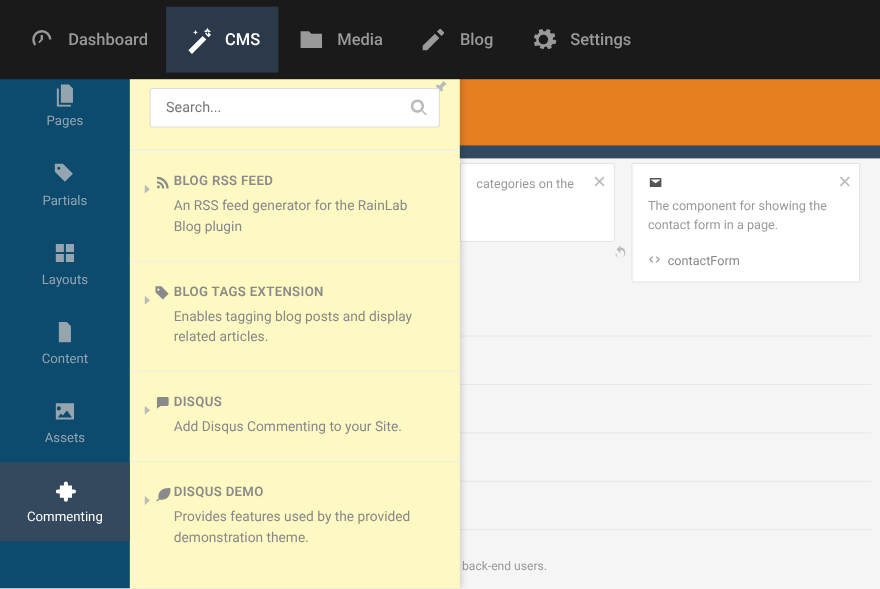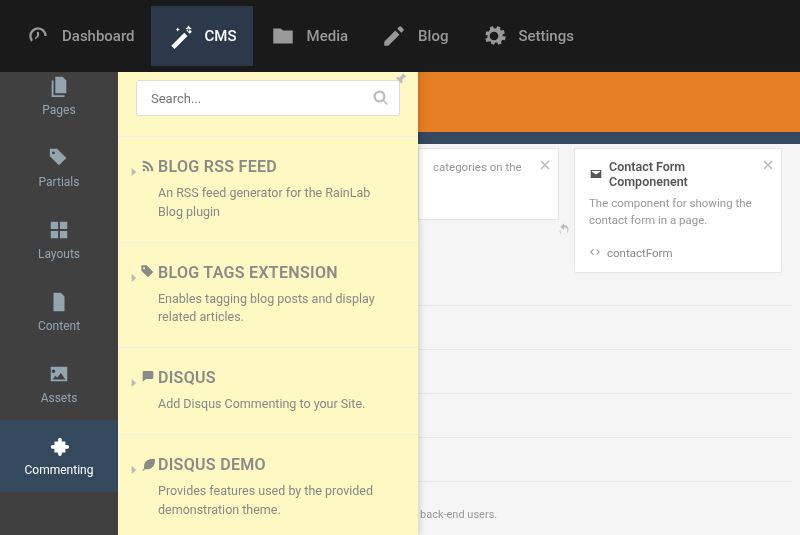--- a/index.html
+++ b/index.html
@@ -11,41 +11,41 @@
 .nav-item.active { background: #2b394a; color: #fff; justify-content: space-between; }
 .nav-item .nav-icon { width: 28px; height: 28px; display: flex; align-items: center; justify-content: center; }
 .nav-item .nav-icon svg { width: 26px; height: 26px; fill: currentColor; }
 .nav-item span.label { font-size: 15px; font-weight: 500; white-space: nowrap; }
 
 
 .orange-bar { position: absolute; left: 118px; top: 60px; right: 0; height: 72px; background: #e67e22; z-index: 1; }
 .dark-bar   { position: absolute; left: 118px; top: 132px; right: 0; height: 12px; background: #34495e; z-index: 1; }
 
 
-.sidebar { position: absolute; left: 0; top: 60px; width: 118px; bottom: 0; background: #404040; display: flex; flex-direction: column; z-index: 40; }
+.sidebar { position: absolute; left: 0; top: 60px; width: 118px; bottom: 0; background: #0c4a6e; display: flex; flex-direction: column; z-index: 40; }
 .side-item { display: flex; flex-direction: column; align-items: center; justify-content: center; gap: 6px; height: 72px; color: #95a5b0; cursor: pointer; }
 .side-item.active { background: #34495e; color: #fff; }
 .side-item svg { width: 22px; height: 22px; fill: currentColor; }
 .side-item .label { font-size: 12px; }
 
 
 .panel { position: absolute; left: 118px; top: 60px; width: 300px; bottom: 0; background: #fef9c3; box-shadow: 2px 0 6px rgba(0,0,0,0.15); z-index: 30; overflow-y: auto; }
 .panel-header { padding: 20px 18px; display: flex; align-items: center; position: relative; }
 .pin { position: absolute; right: 10px; top: 10px; width: 14px; height: 14px; }
 .pin svg { width: 14px; height: 14px; fill: #bbb; }
 .search-wrap { flex: 1; position: relative; }
 .search-input { width: 100%; height: 36px; border: 1px solid #ddd; border-radius: 3px; padding: 0 40px 0 14px; font-size: 13px; color: #666; background: #fff; }
 .search-icon-btn { position: absolute; right: 10px; top: 50%; transform: translateY(-50%); width: 18px; height: 18px; }
 .search-icon-btn svg { width: 18px; height: 18px; fill: #bbb; }
 .list-item { padding: 20px 22px 20px 40px; border-top: 1px solid #eee; cursor: pointer; position: relative; }
 .list-item .chev { position: absolute; left: 12px; top: 24px; width: 8px; height: 8px; }
 .list-item .chev svg { width: 8px; height: 8px; fill: #bbb; }
 .list-item .item-ico { position: absolute; left: 22px; top: 21px; width: 16px; height: 16px; }
 .list-item .item-ico svg { width: 16px; height: 16px; fill: #8a8a8a; }
-.list-item .title { font-size: 16px; font-weight: 600; color: #8a8a8a; letter-spacing: 0.3px; margin-bottom: 8px; }
+.list-item .title { font-size: 12px; font-weight: 600; color: #8a8a8a; letter-spacing: 0.3px; margin-bottom: 8px; }
 .list-item .desc { font-size: 12.5px; color: #888; line-height: 1.5; }
 
 
 .card { position: absolute; top: 148px; background: #fff; border: 1px solid #e5e5e5; border-radius: 2px; z-index: 2; padding: 10px 14px 12px 14px; }
 .card-a { left: 418px; width: 141px; height: 72px; }
 .card-b { left: 574px; width: 208px; }
 .card .close { position: absolute; right: 8px; top: 6px; width: 10px; height: 10px; }
 .card .close svg { width: 10px; height: 10px; fill: #bbb; }
 .card .card-title { font-size: 12.5px; font-weight: 600; color: #555; display: flex; align-items: center; gap: 6px; margin-bottom: 6px; }
 .card .card-title svg { width: 14px; height: 14px; fill: #555; }
@@ -214,21 +214,20 @@
   <span class="close"><svg viewBox="0 0 10 10">
         <path d="M1 1l8 8M9 1l-8 8" stroke="#bbb" stroke-width="1.5"></path>
       </svg></span>
   <span class="undo"><svg viewBox="0 0 24 24">
         <path d="M12 5V2L6 8l6 6V9a6 6 0 1 1-6 6H4a8 8 0 1 0 8-10z"></path>
       </svg></span>
   <div class="card-title">
     <svg viewBox="0 0 24 24">
         <path d="M3 5h18v14H3V5zm2 2v1l7 5 7-5V7H5z"></path>
       </svg>
-    <span>Contact Form Componenent</span>
   </div>
   <div class="card-desc">The component for showing the contact form in a page.</div>
   <div class="alias">
     <svg viewBox="0 0 24 24">
         <path d="M8 6l-6 6 6 6 1.5-1.5L5 12l4.5-4.5L8 6zm8 0l6 6-6 6-1.5-1.5L19 12l-4.5-4.5L16 6z"></path>
       </svg>
     <span>contactForm</span>
   </div>
 </div>
 

